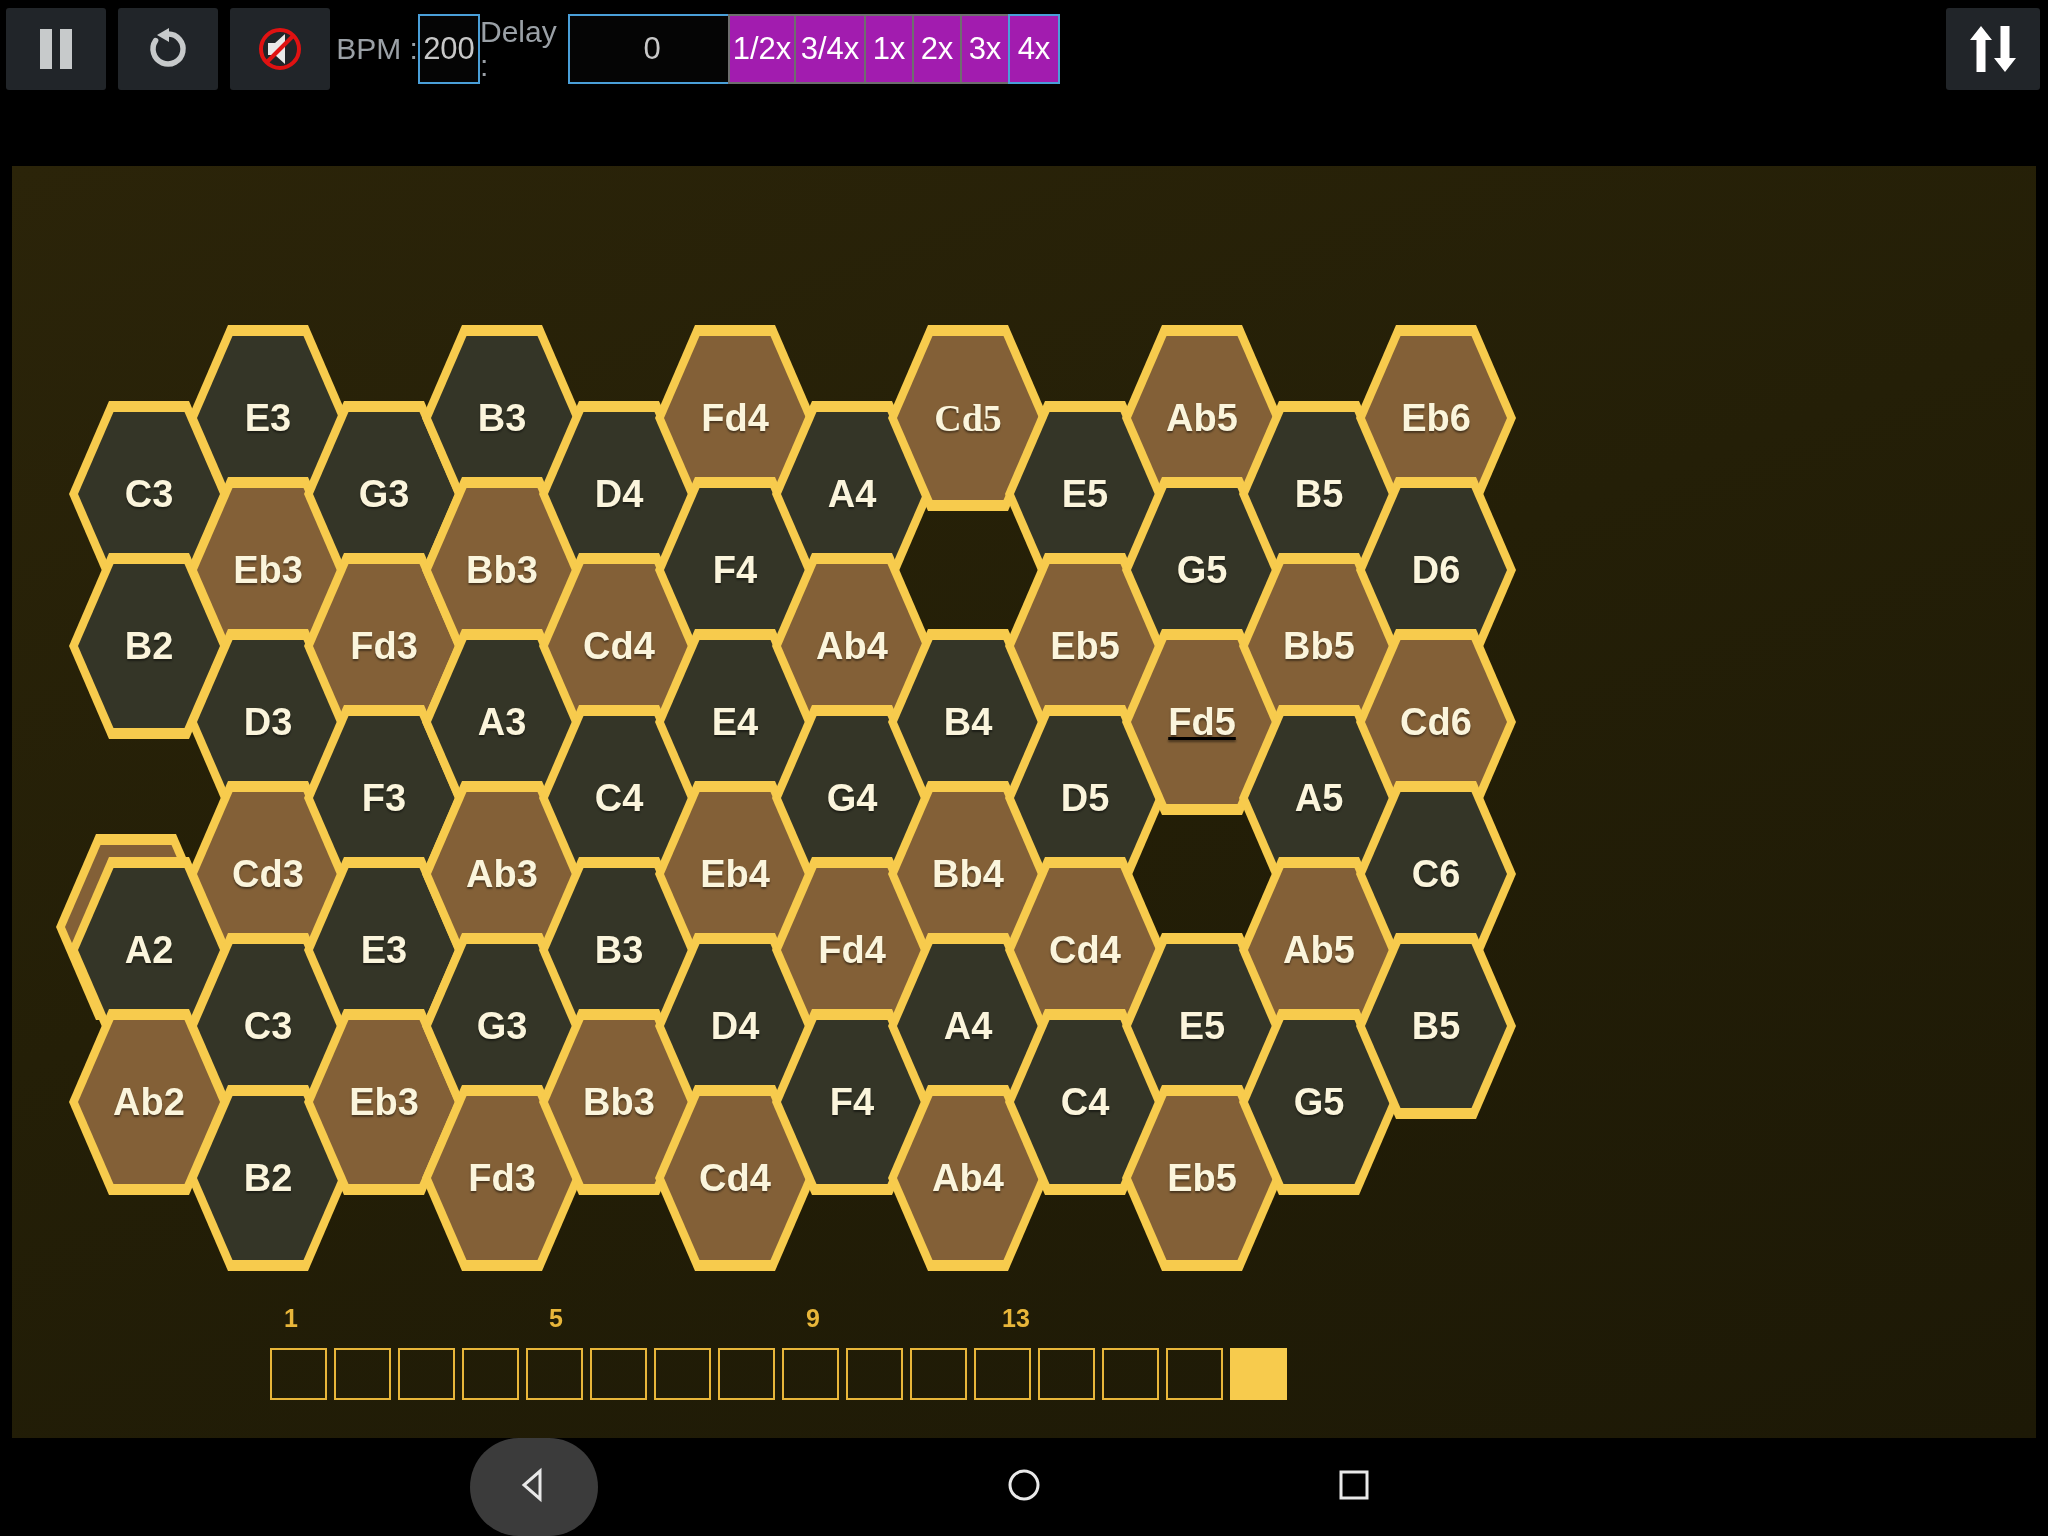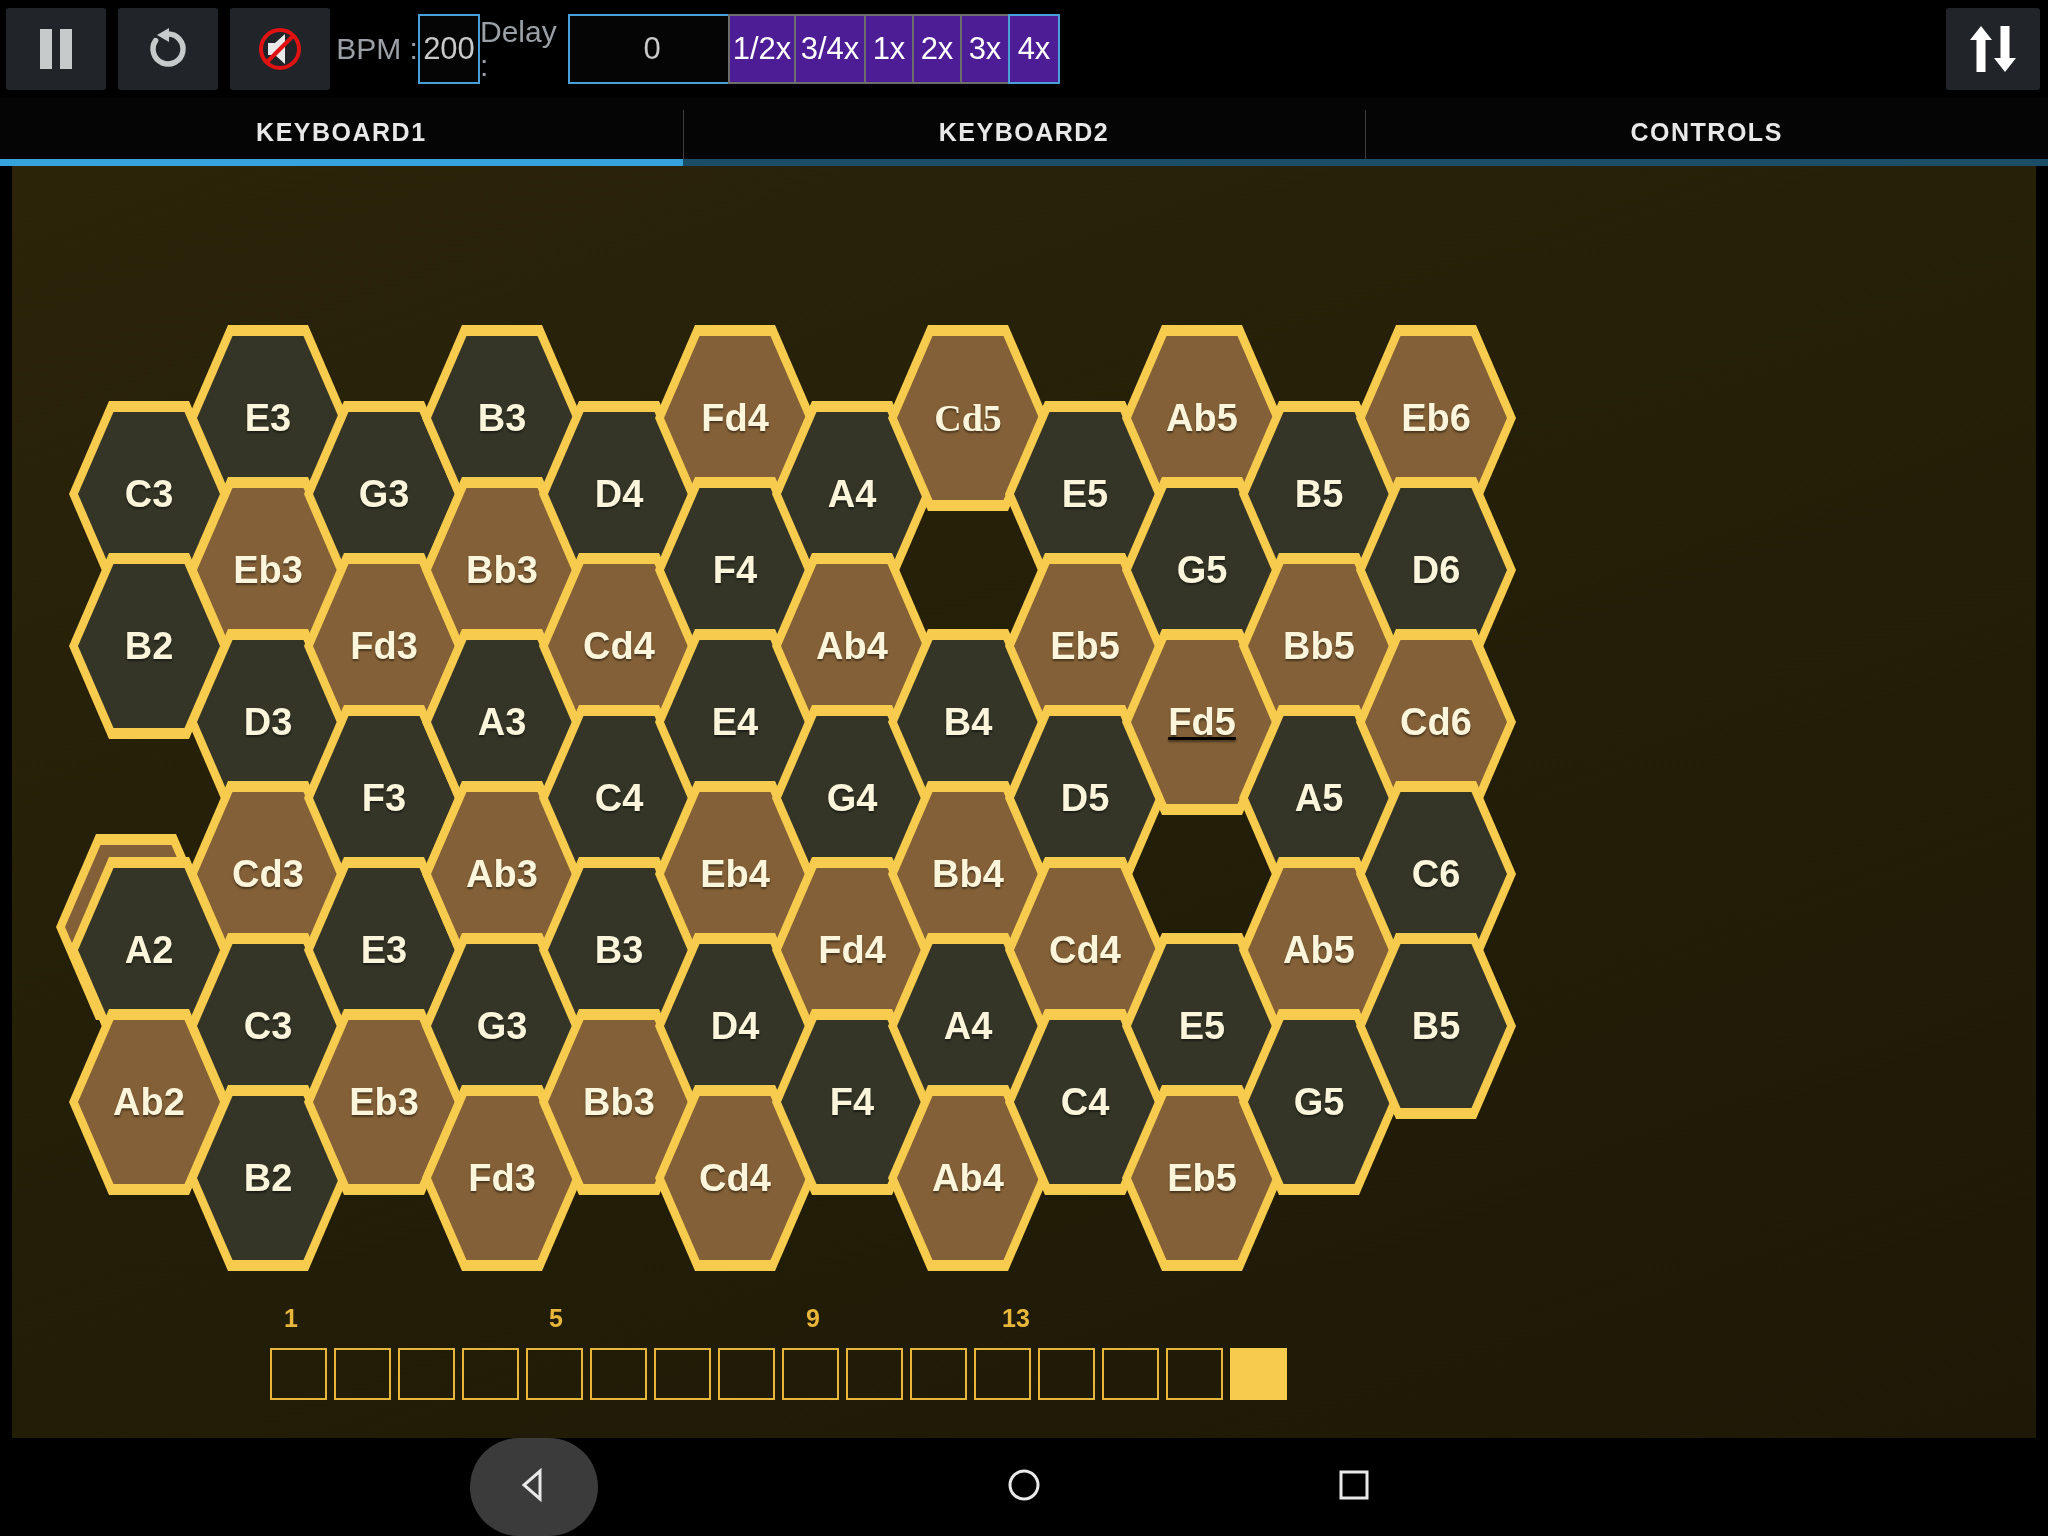--- a/index.html
+++ b/index.html
@@ -31,21 +31,21 @@
   }
   .tb-field {
     position: absolute; top: 14px; height: 70px;
     background: #050505;
     border: 2px solid #4a9fd8;
     display: flex; align-items: center; justify-content: center;
     color: #c8c8c8; font-size: 31px;
   }
   .mult {
     position: absolute; top: 14px; height: 70px; width: 58px;
-    background: #4c1d95;
+    background: #a21caf;
     border: 2px solid #6e6e6e;
     display: flex; align-items: center; justify-content: center;
     color: #ffffff; font-size: 31px;
   }
   .mult.sel { border-color: #4a9fd8; }
 
   
   .tabs {
     position: absolute; left: 0; top: 98px; width: 2048px; height: 68px;
     background: #050505;
@@ -187,34 +187,20 @@
     <div class="tb-btn" style="left:1946px; width:94px;">
       <span>
         <svg width="54" height="54" viewBox="0 0 54 54">
           <polygon points="15,4 26,18 19.5,18 19.5,50 10.5,50 10.5,18 4,18" fill="#ffffff"></polygon>
           <polygon points="39,50 50,36 43.5,36 43.5,4 34.5,4 34.5,36 28,36" fill="#ffffff"></polygon>
         </svg>
       </span>
     </div>
   </div>
 
-  <div class="tabs">
-    <div class="tab">
-      <span>KEYBOARD1</span>
-      <div class="tab-underline"></div>
-    </div>
-    <div class="tab">
-      <span>KEYBOARD2</span>
-      <div class="tab-underline dim"></div>
-    </div>
-    <div class="tab">
-      <span>CONTROLS</span>
-      <div class="tab-underline dim"></div>
-    </div>
-  </div>
 
   <div class="kbd">
     <div class="hexgrid" id="hexgrid">
         <div class="hex" style="left: 137px; top: 328px;">
           <div class="inner"></div>
           <span class="lbl">C3</span>
         </div>
         <div class="hex" style="left: 137px; top: 480px;">
           <div class="inner"></div>
           <span class="lbl">B2</span>

